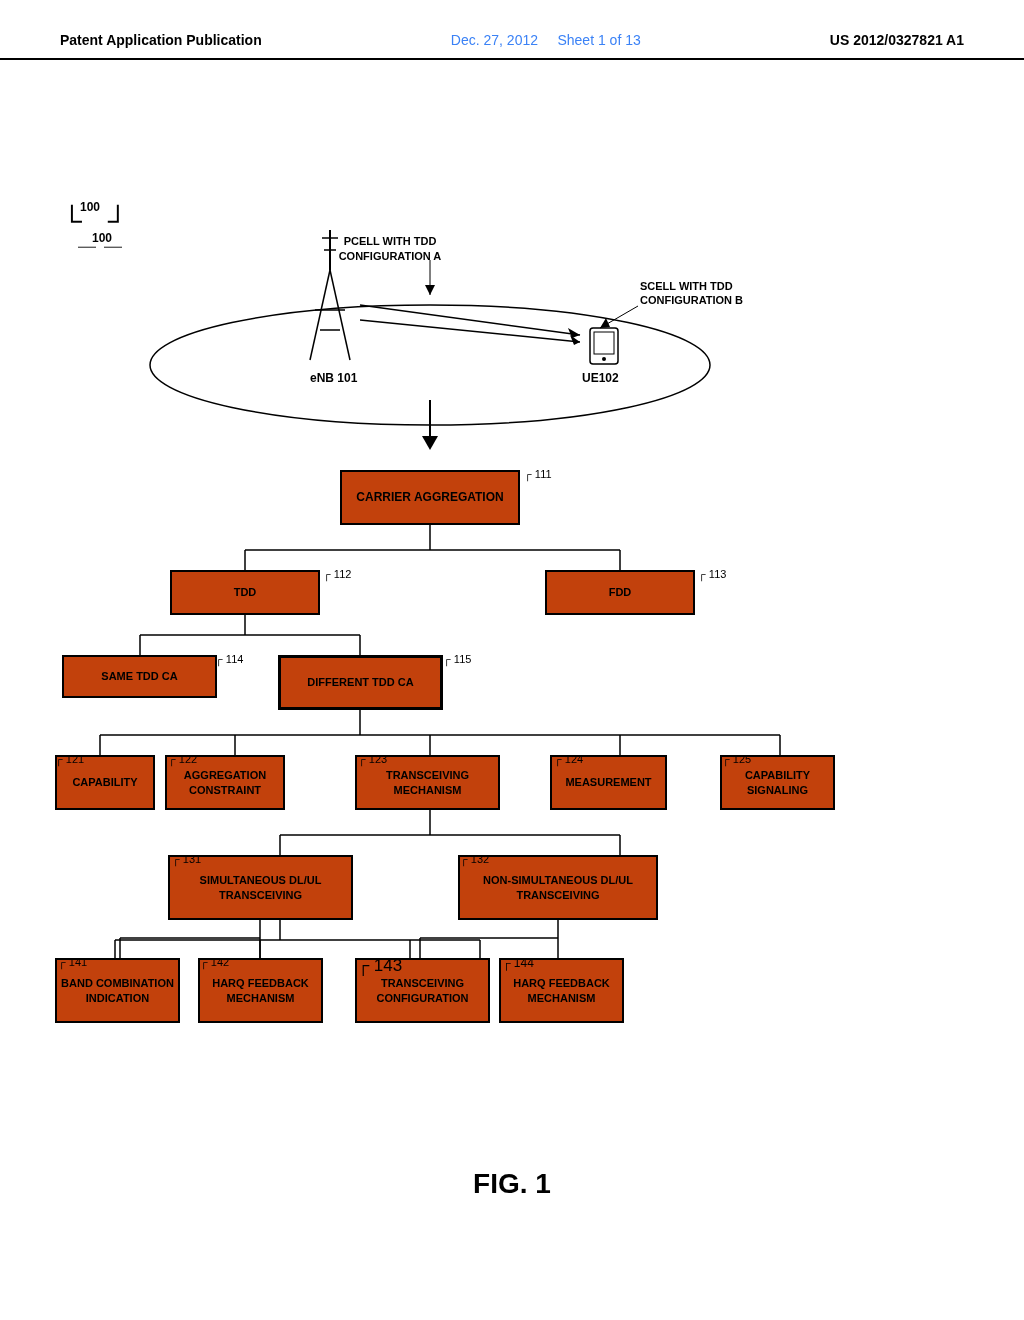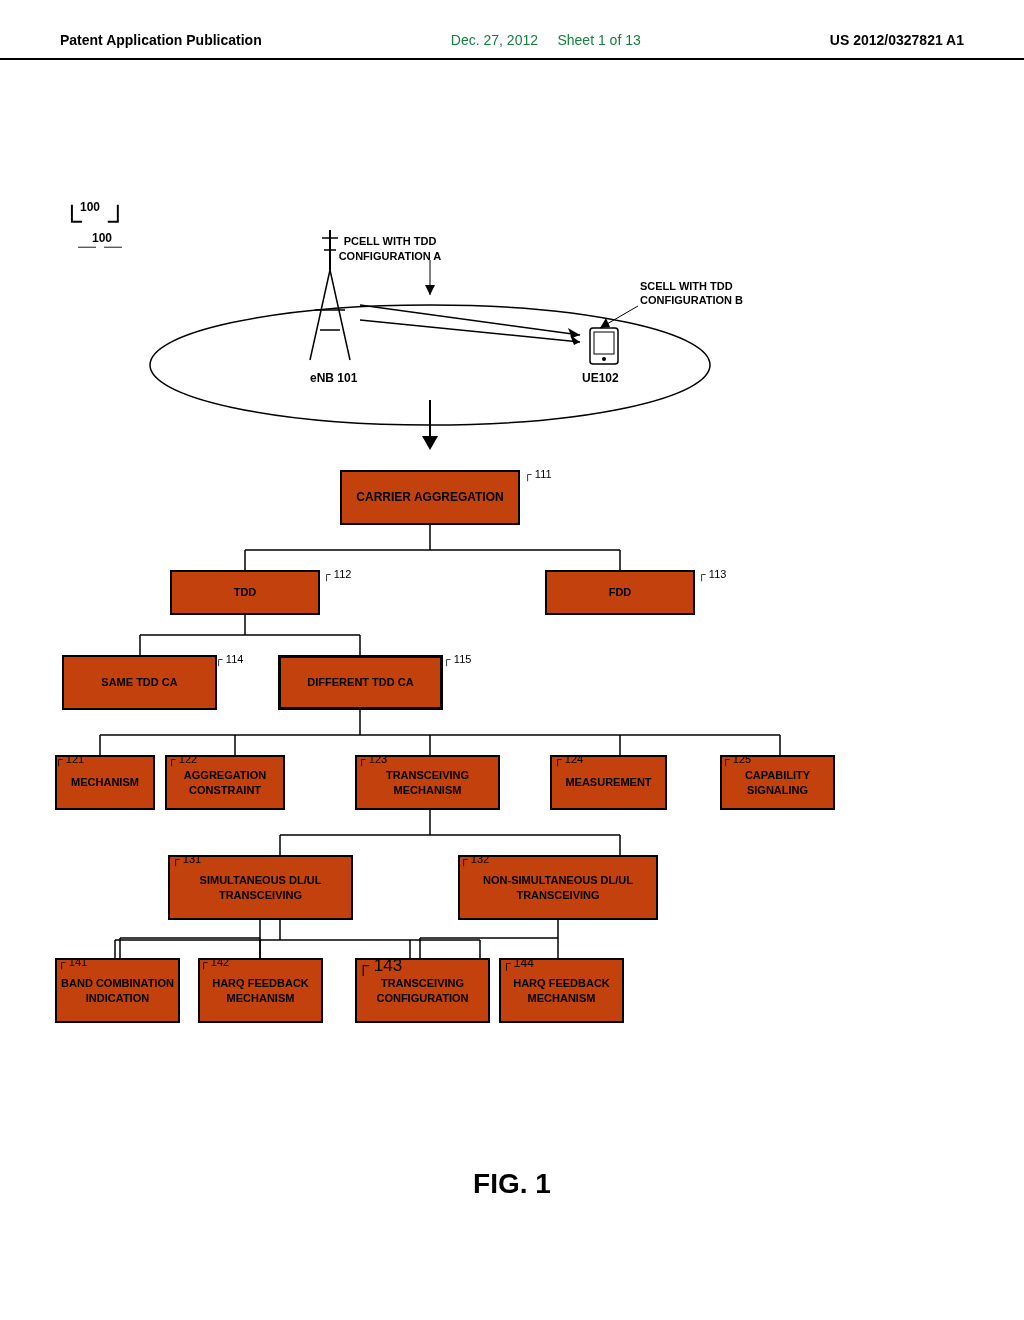--- a/index.html
+++ b/index.html
@@ -28,21 +28,21 @@
       padding-bottom: 10px;
       gap: 36px;
     }
     .header-left {
       font-size: 14px;
       font-weight: bold;
       color: #000;
     }
     .header-center {
       font-size: 14px;
-      color: #15803d;
+      color: #3b82f6;
       text-align: center;
     }
     .header-right {
       font-size: 14px;
       font-weight: bold;
       color: #000;
     }
 
     
     .diagram-area {
@@ -207,35 +207,35 @@
     </div>
 
     <div style="position:absolute; left:323px; top:498px; font-size:11px; font-family:Arial;">┌ <span>112</span></div>
 
     <div class="box" style="left:545px; top:500px; width:150px; height:45px;">
       <span>FDD</span>
     </div>
 
     <div style="position:absolute; left:698px; top:498px; font-size:11px; font-family:Arial;">┌ <span>113</span></div>
 
-    <div class="box" style="left:62px; top:585px; width:155px; height:55px;">
+    <div class="box" style="left:62px; top:585px; width:155px; height:43px;">
       <span>SAME TDD CA</span>
     </div>
 
     <div style="position:absolute; left:215px; top:583px; font-size:11px; font-family:Arial;">┌ <span>114</span></div>
 
     <div class="box box-bold" style="left:278px; top:585px; width:165px; height:55px;">
       <span>DIFFERENT TDD
 CA</span>
     </div>
 
     <div style="position:absolute; left:443px; top:583px; font-size:11px; font-family:Arial;">┌ <span>115</span></div>
 
     <div class="box" style="left:55px; top:685px; width:100px; height:55px;">
-      <span>MECHANISM</span>
+      <span>CAPABILITY</span>
     </div>
     <div style="position:absolute; left:55px; top:683px; font-size:11px; font-family:Arial;">┌ <span>121</span></div>
 
     <div class="box" style="left:165px; top:685px; width:120px; height:55px;">
       <span>AGGREGATION
 CONSTRAINT</span>
     </div>
     <div style="position:absolute; left:168px; top:683px; font-size:11px; font-family:Arial;">┌ <span>122</span></div>
 
     <div class="box" style="left:355px; top:685px; width:145px; height:55px;">

